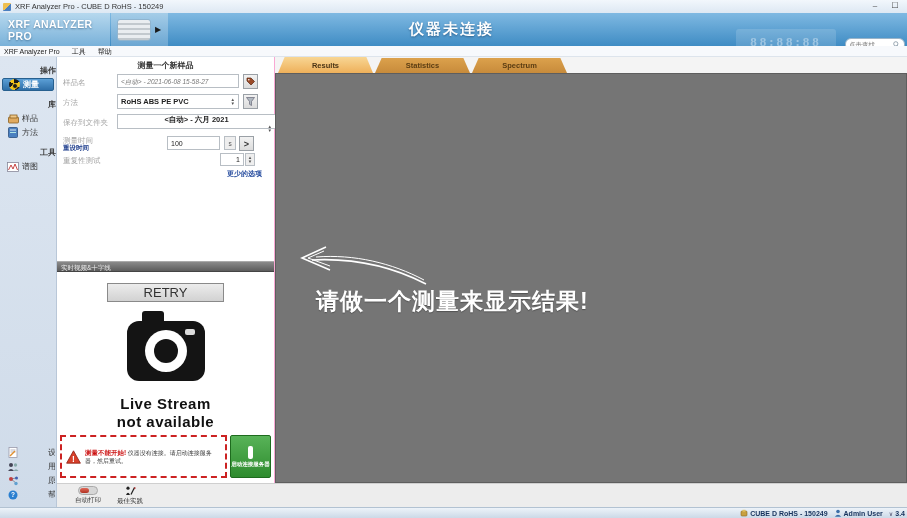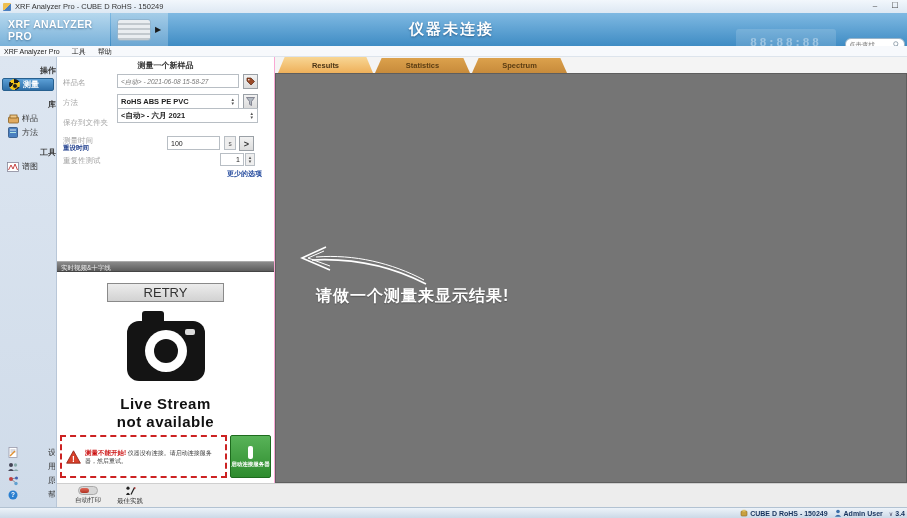--- a/index.html
+++ b/index.html
@@ -105,21 +105,21 @@
   
   .rpanel { position:absolute; left:275px; top:57px; right:0; height:426px; background:#f4f4f4; }
   .tab { position:absolute; top:0; height:16px; width:95px; display:flex; align-items:center;
     justify-content:center; font-size:7.5px; font-weight:bold; color:#4a3415;
     clip-path:polygon(7% 0,93% 0,100% 100%,0 100%); }
   .tab.inactive { background:linear-gradient(#dca14c,#c78b3b); top:1px; height:15px; color:#5a3c12; }
   .tab.active { background:linear-gradient(#f8d694,#eeb05a); z-index:2; }
   .dark-area { position:absolute; left:0; top:16px; right:0; bottom:0; background:#757575;
     border:1px solid #5e5e5e; }
   .empty-msg { position:absolute; left:40px; top:212px; color:#fff; font-weight:bold;
-    font-size:16px; letter-spacing:1px; text-shadow:0 1px 1px rgba(0,0,0,.3); }
+    font-size:23px; letter-spacing:1px; text-shadow:0 1px 1px rgba(0,0,0,.3); }
   .sketch-arrow { position:absolute; left:20px; top:170px; }
 
   
   .btoolbar { position:absolute; left:57px; top:483px; right:0; height:24px; background:#ededed;
     border-top:1px solid #cfcfcf; }
   .tool-item { position:absolute; top:2px; display:flex; flex-direction:column; align-items:center; }
   .tool-item .tlabel { font-size:6.5px; color:#333; margin-top:1px; }
   .toggle { width:20px; height:9px; border-radius:5px; background:#d6d6d6; border:1px solid #aaa;
     position:relative; }
   .toggle .knob { position:absolute; left:1px; top:1px; width:9px; height:5px; border-radius:3px;
@@ -277,21 +277,21 @@
           <span>▼</span>
         </span>
     </div>
     <div class="sq-btn" style="top:37px; left:186px;">
       <svg width="9" height="9" viewBox="0 0 9 9">
           <path d="M0.5 0.5 h8 l-3 4 v4 l-2 -1.2 v-2.8 z" fill="#b0b8c0" stroke="#667" stroke-width="0.7"></path>
         </svg>
     </div>
 
     <span class="flabel" style="top:61px;">保存到文件夹</span>
-    <div class="dropdown" style="top:51px; left:60px; width:141px;">
+    <div class="dropdown" style="top:57px; left:60px; width:159px;flex-direction:column;">
       <span>&lt;自动&gt; - 六月 2021</span>
       <span class="spin">
           <span>▲</span>
           <span>▼</span>
         </span>
     </div>
 
     <span class="flabel" style="top:79px;">测量时间</span>
     <span class="sub-link" style="position:absolute; left:6px; top:87px;">重设时间</span>
     <input class="tinput" style="top: 79px; left: 110px; width: 53px; color: rgb(34, 34, 34); font-size: 7px;" value="100">

